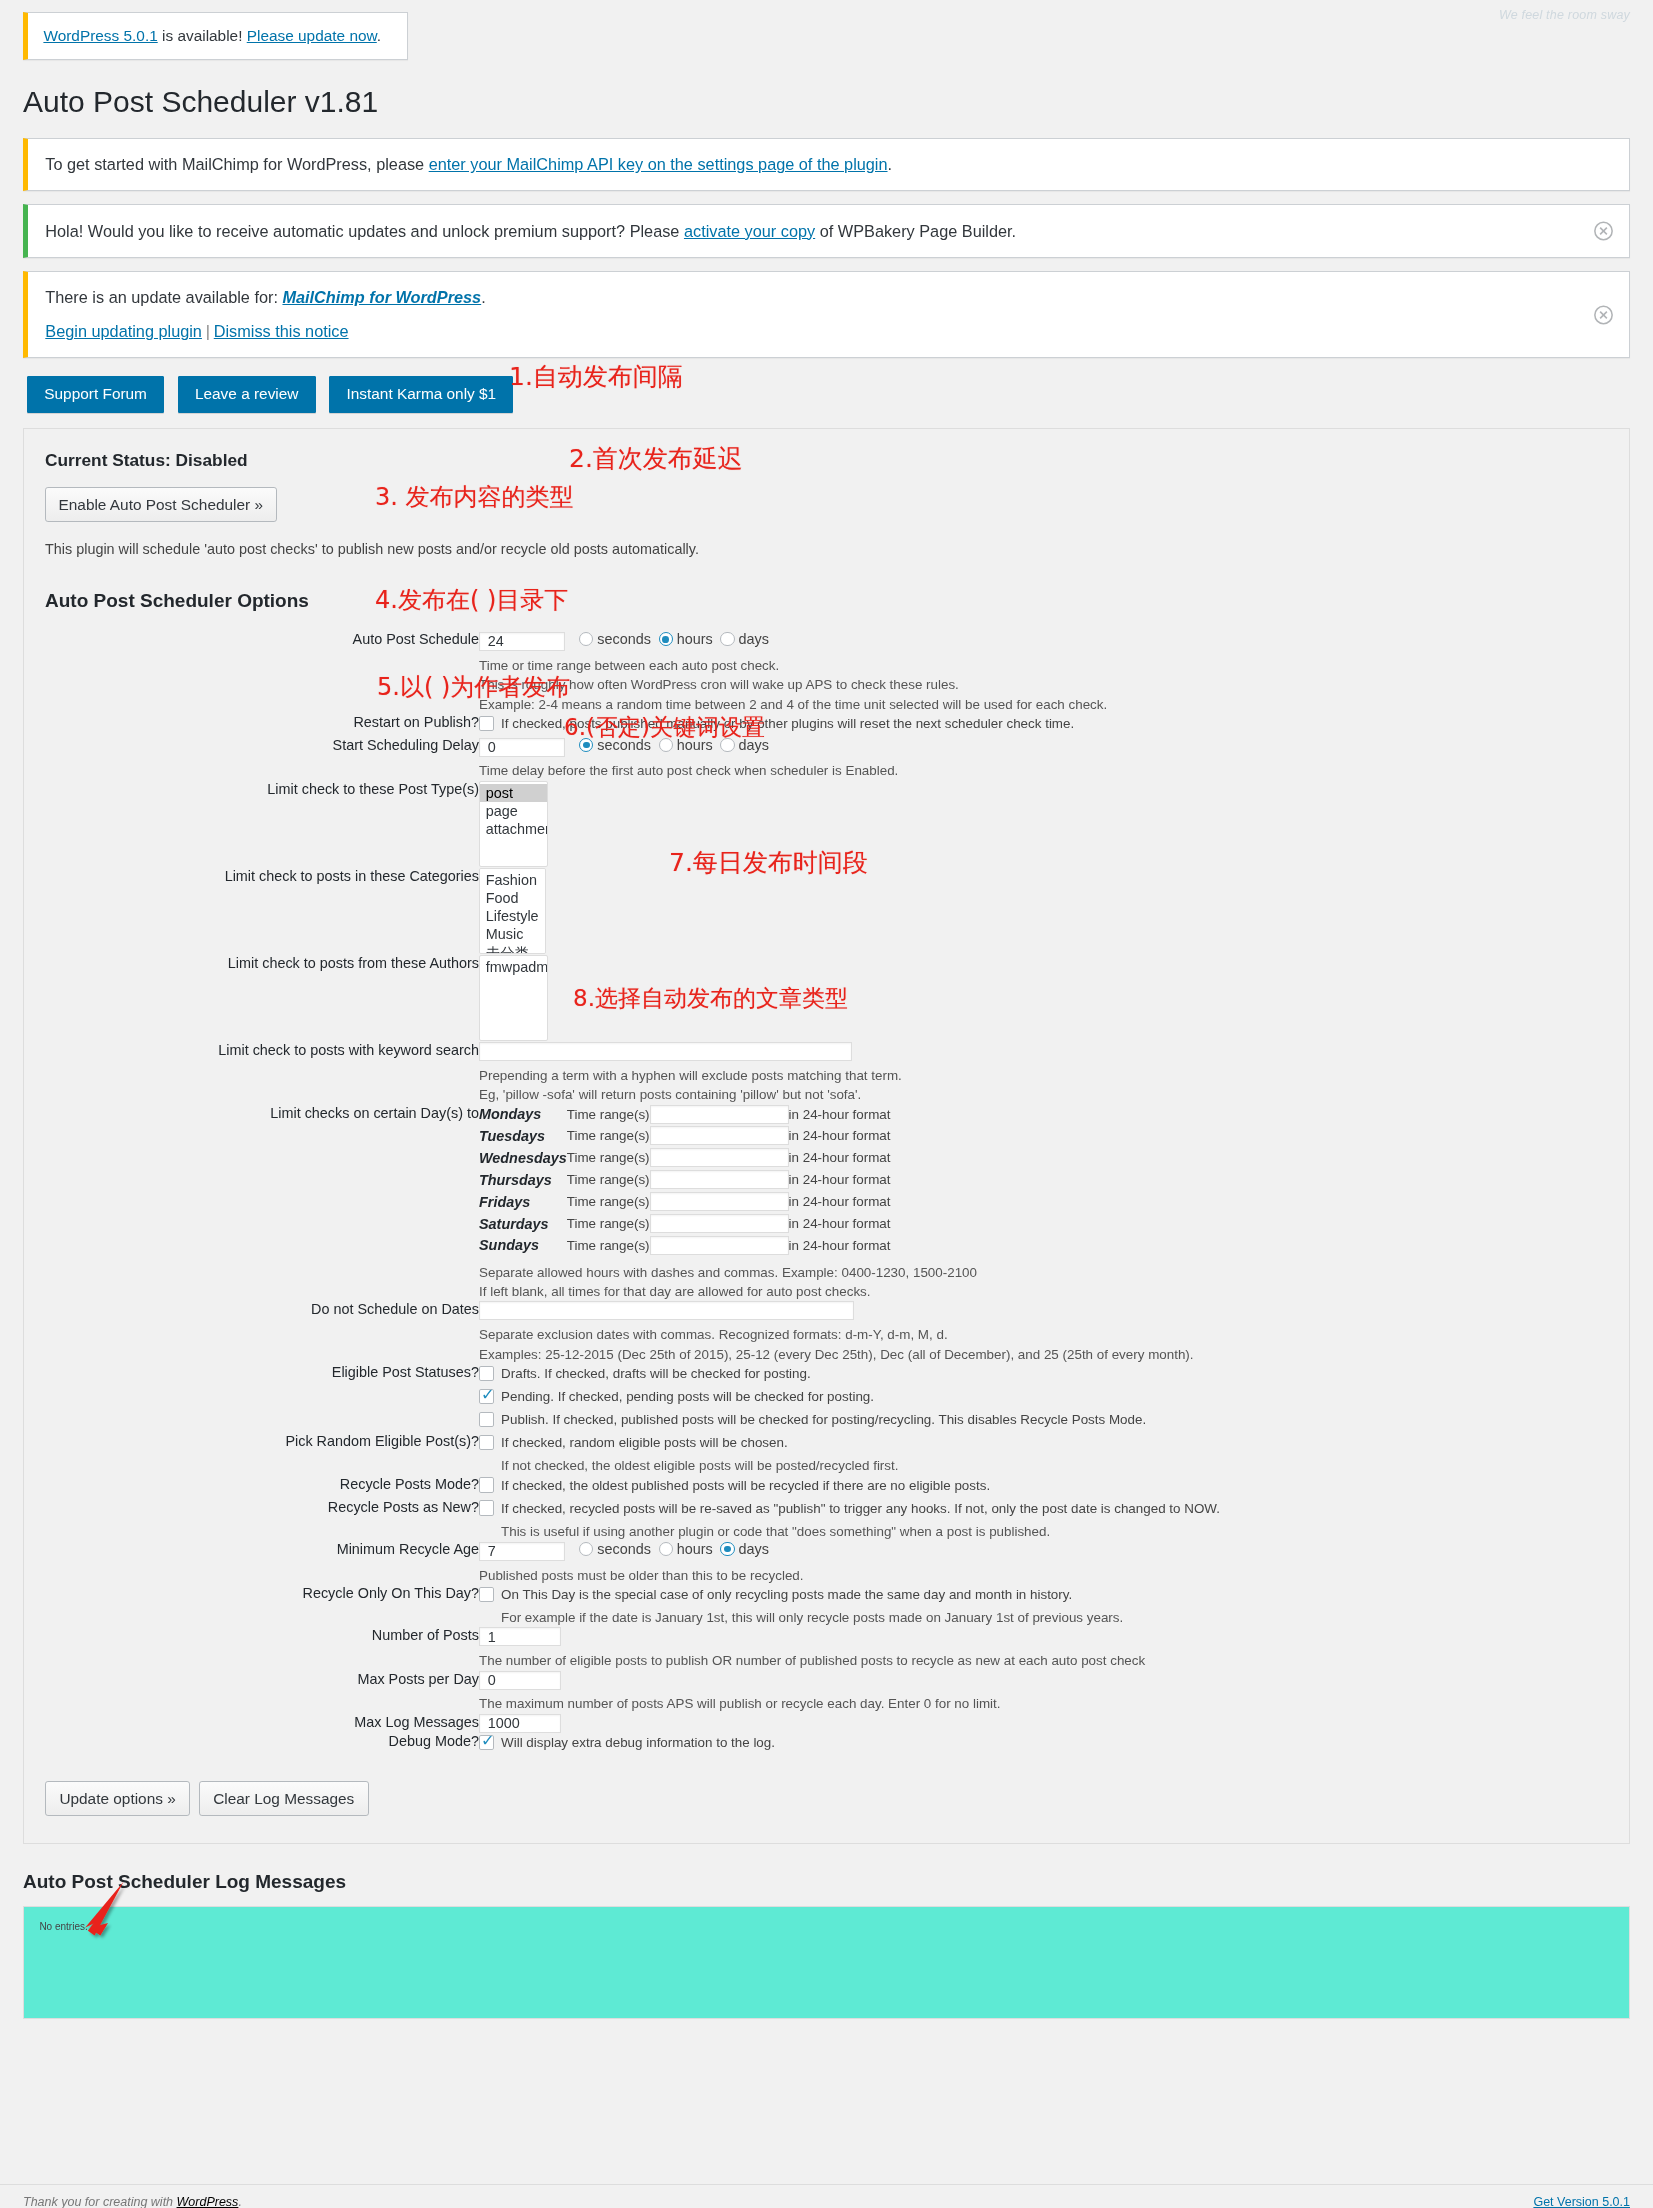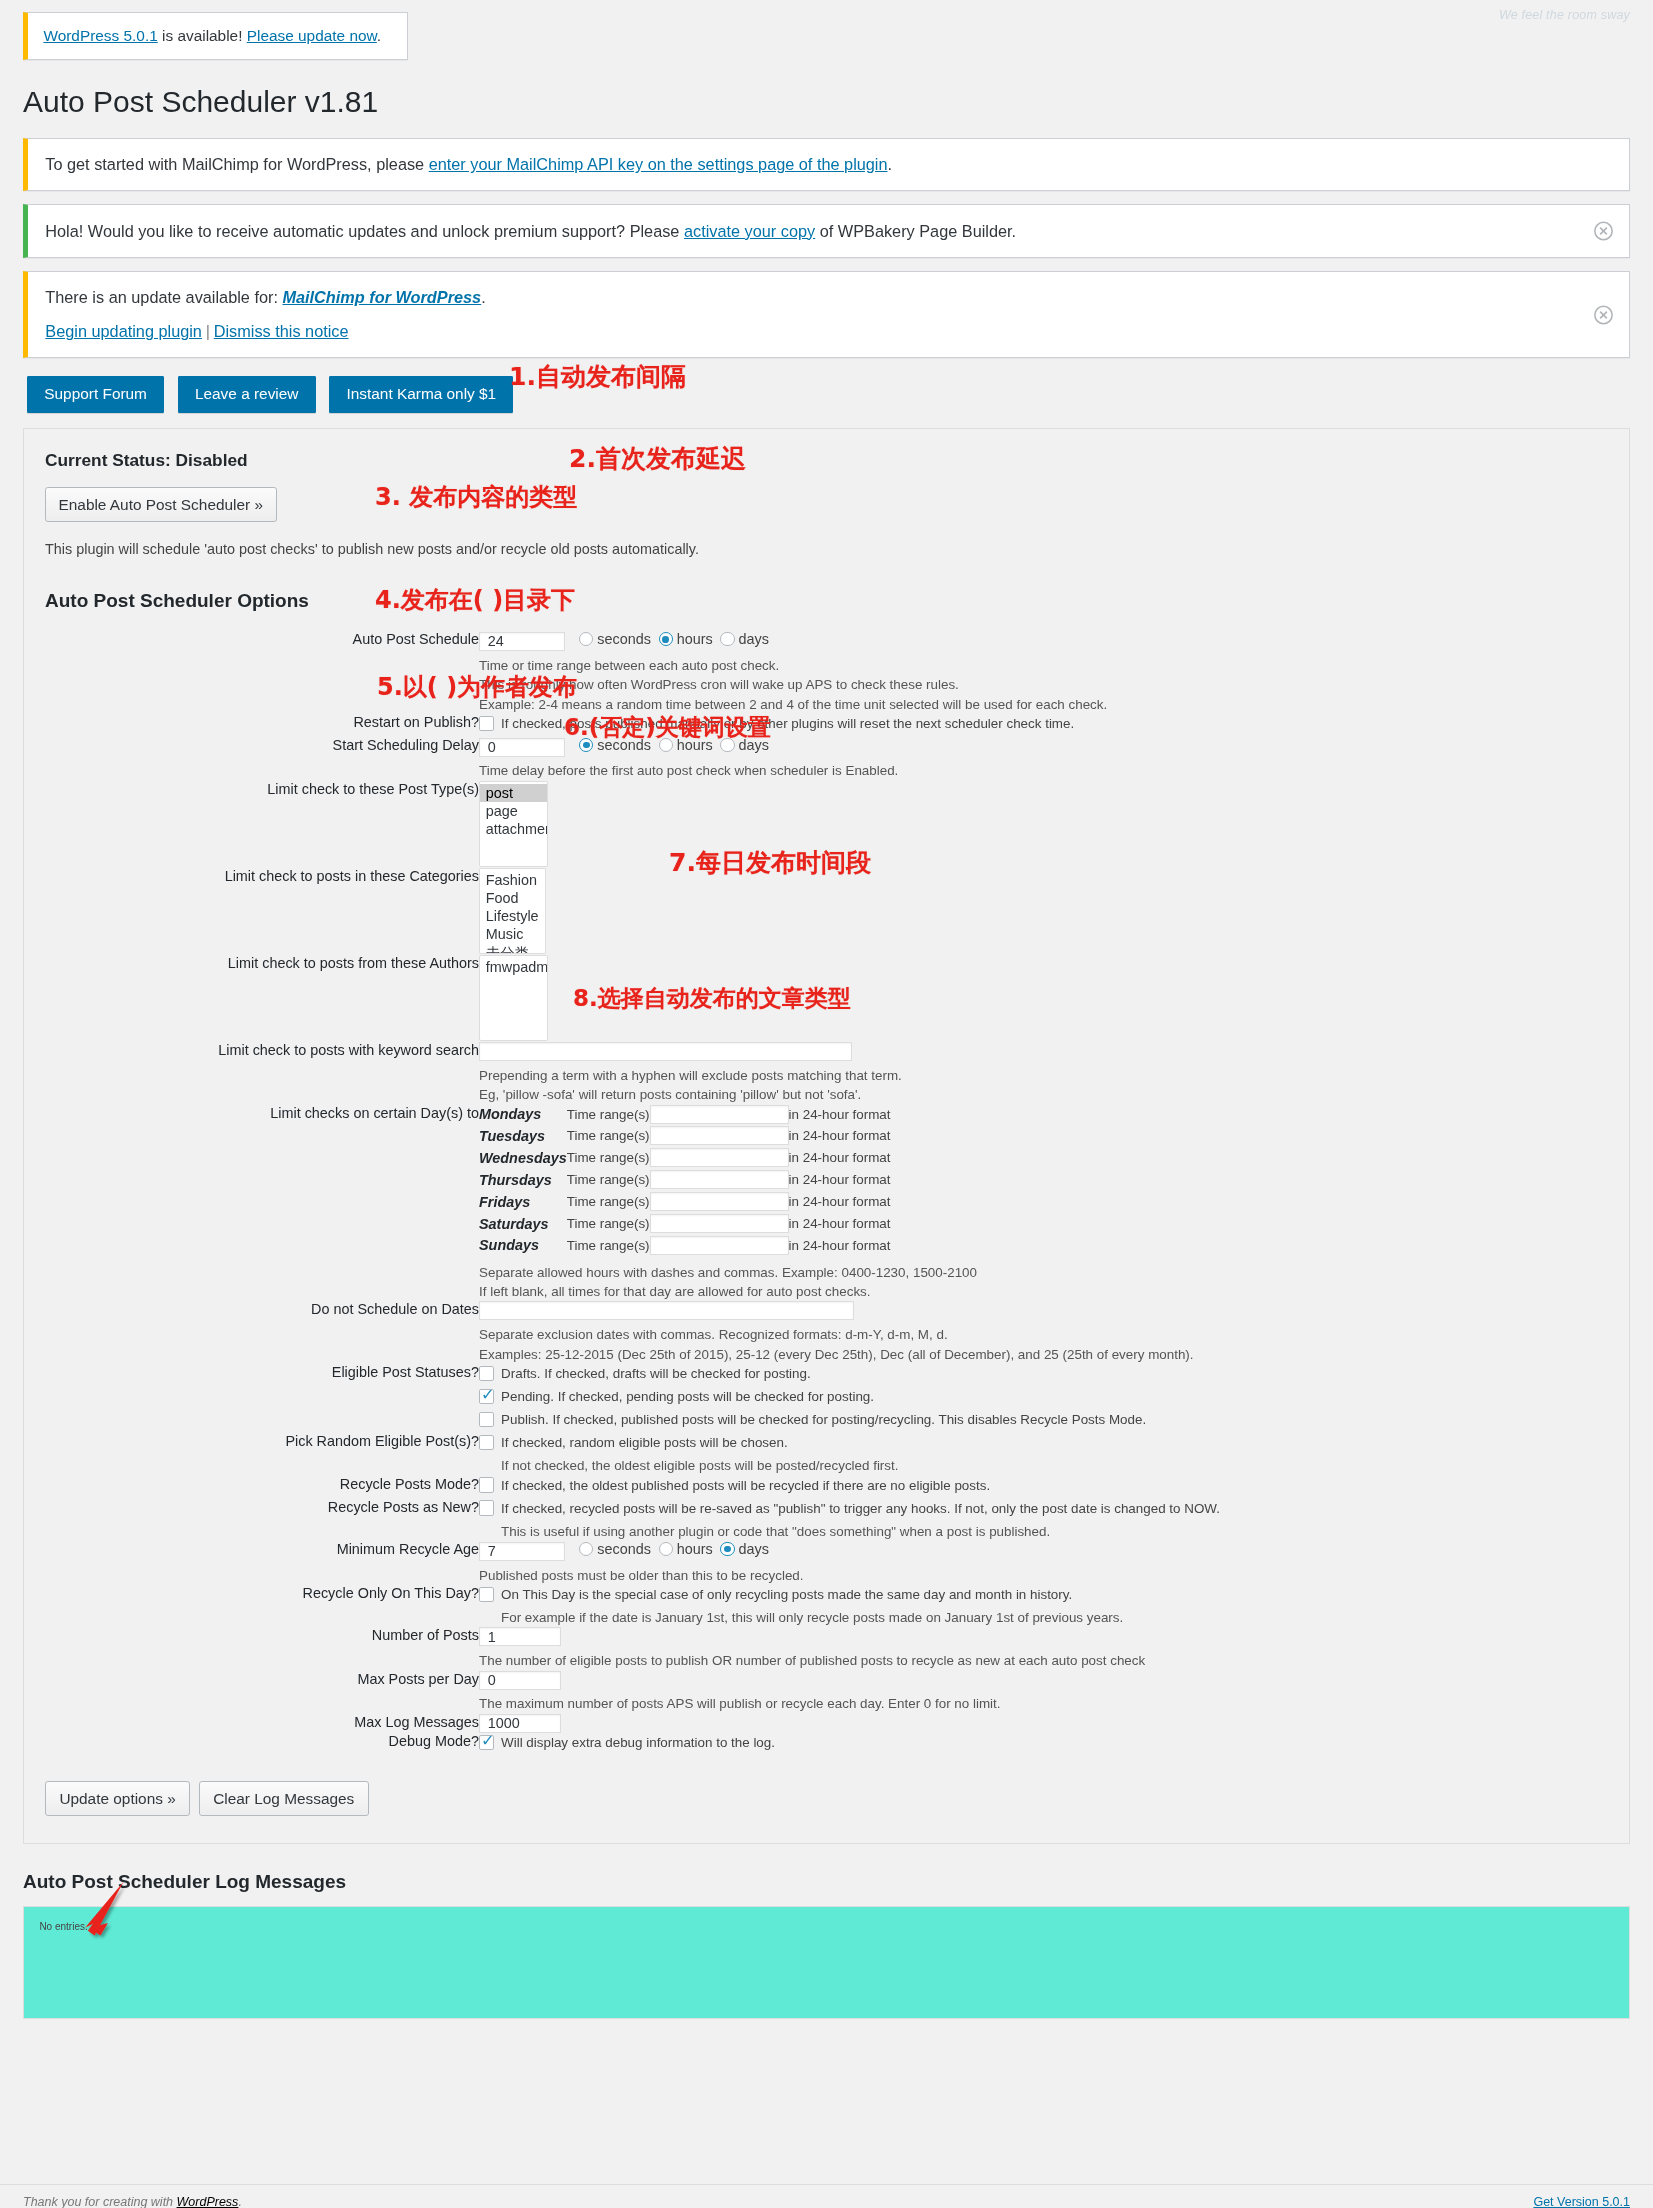--- a/index.html
+++ b/index.html
@@ -180,21 +180,21 @@
     font-size: 12.5px; font-style: italic; color: #777;
   }
   .footer-right {
     position: absolute; right: 23px; top: 10.6px;
     font-size: 12.5px; color: #0073aa; text-decoration: underline; cursor: pointer;
   }
   .footer a { color: #000000; text-decoration: underline; margin-top: 6px; }
 
   
   .anno {
-    position: absolute; color: #e8231b; font-weight: bold;
+    position: absolute; color: #e8231b; font-weight: normal;
     font-family: "DejaVu Sans", sans-serif;
     white-space: nowrap; pointer-events: none;
     text-shadow: 0 0 1px rgba(232,35,27,.35);
   }
   .arrow-wrap { position: absolute; pointer-events: none; }
 </style>
 </head>
 <body>
 
 <div id="page">

